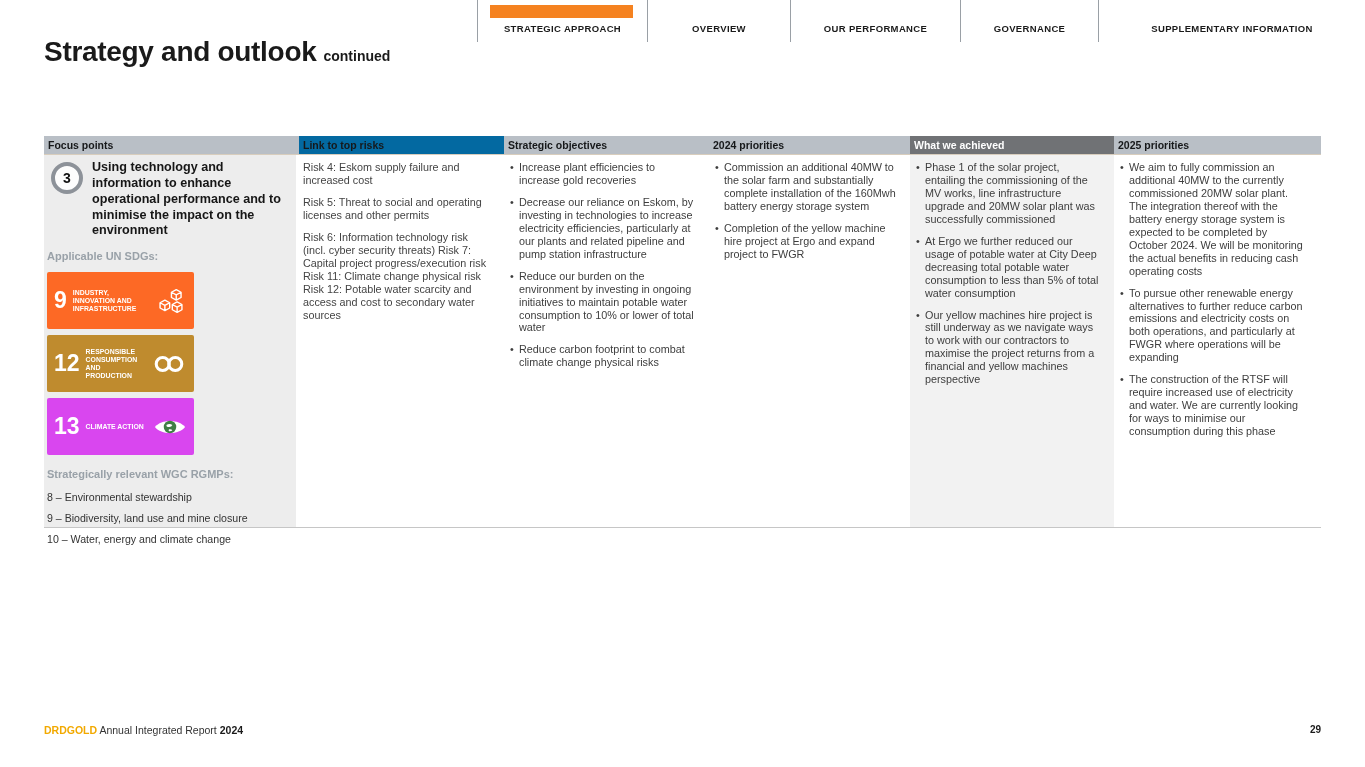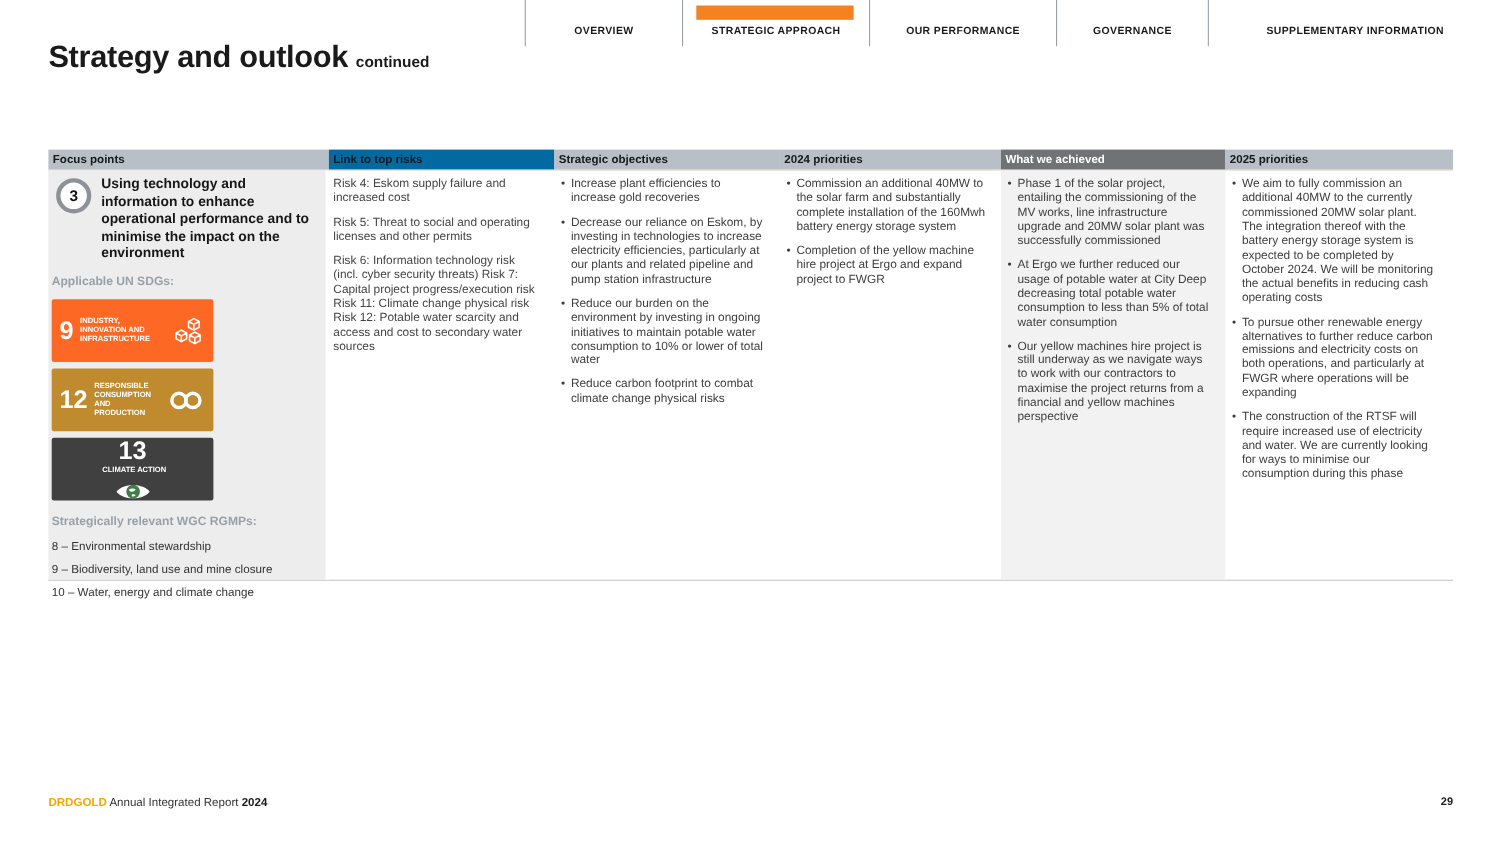--- a/index.html
+++ b/index.html
@@ -57,26 +57,26 @@
   .footer .brand{font-weight:bold;}
   .footer .yr{font-weight:bold;color:#1a1a1a;}
   .pageno{position:absolute;right:44px;top:724px;font-size:10px;font-weight:bold;color:#1a1a1a;}
 </style>
 </head>
 <body>
 
 <div class="page">
 
   <nav class="tabbar">
-    <div class="tab w1">
-      <span>OVERVIEW</span>
-    </div>
     <div class="tab w2">
       <span class="active-bar" style="background: rgb(245, 130, 32);"></span>
       <span>STRATEGIC APPROACH</span>
+    </div>
+    <div class="tab w1">
+      <span>OVERVIEW</span>
     </div>
     <div class="tab w3">
       <span>OUR PERFORMANCE</span>
     </div>
     <div class="tab w4">
       <span>GOVERNANCE</span>
     </div>
     <div class="tab w5">
       <span>SUPPLEMENTARY INFORMATION</span>
     </div>
@@ -123,21 +123,21 @@
         <span class="sdg-num">12</span>
         <span class="sdg-text">RESPONSIBLE CONSUMPTION AND PRODUCTION</span>
         <span class="sdg-icon">
           <svg width="36" height="20" viewBox="0 0 40 22">
             <circle cx="13" cy="11" r="7.2" fill="none" stroke="#fff" stroke-width="3.4"></circle>
             <circle cx="27" cy="11" r="7.2" fill="none" stroke="#fff" stroke-width="3.4"></circle>
           </svg>
         </span>
       </div>
 
-      <div class="sdg-tile" style="background: #404040; flex-direction: column;">
+      <div class="sdg-tile" style="background: #d946ef;">
         <span class="sdg-num">13</span>
         <span class="sdg-text">CLIMATE ACTION</span>
         <span class="sdg-icon">
           <svg width="34" height="22" viewBox="0 0 36 22">
             <path d="M2 11 C9 2.5 27 2.5 34 11 C27 19.5 9 19.5 2 11 Z" fill="#fff"></path>
             <circle cx="18" cy="11" r="6.6" fill="#3f7e44"></circle>
             <path d="M14.5 8.5 q3.5 -1.5 6 .5 q-1 2.5 -4.5 2 q-2.5 -.5 -1.5 -2.5 Z" fill="#fff"></path>
             <path d="M17 13.5 q2.5 -.5 3.5 1 q-1.5 1.5 -3.5 1 q-1 -1 0 -2 Z" fill="#fff"></path>
           </svg>
         </span>

